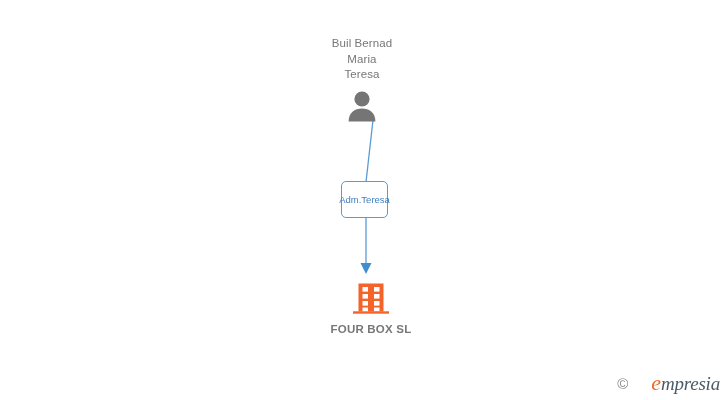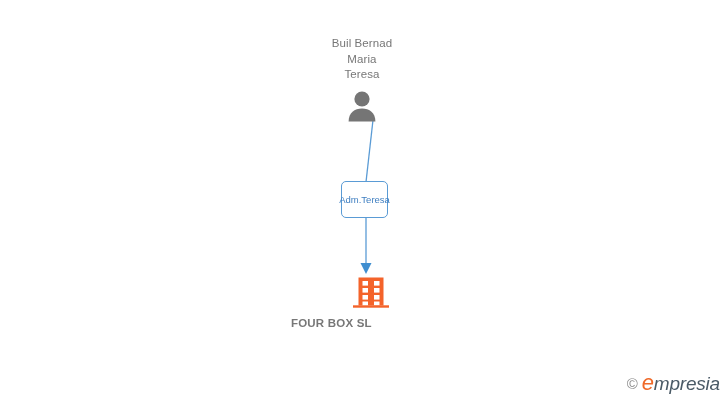--- a/index.html
+++ b/index.html
@@ -68,22 +68,23 @@
     font-size: 9.5px;
     line-height: 13px;
     color: #3f7fc1;
     white-space: nowrap;
   }
 
   
   .company-node {
     position: absolute;
     left: 291px;
-    top: 276px;
+    top: 282px;
     width: 160px;
+    text-align: center;
   }
   .company-icon-wrap {
     height: 34px;
     display: flex;
     align-items: flex-start;
     justify-content: center;
   }
   .company-label {
     margin-top: 6px;
     font-size: 11.5px;
@@ -102,26 +103,27 @@
     align-items: center;
     gap: 4px;
     user-select: none;
   }
   .wm-copy {
     font-size: 15px;
     color: #8a8a8a;
     line-height: 1;
   }
   .wm-text {
-    font-family: Liberation Sans, sans-serif;
+    font-family: Liberation Serif, serif;
     font-style: italic;
     font-size: 19px;
     line-height: 1;
     color: #4a5a66;
     letter-spacing: -0.2px;
+    margin-left: 19px;
   }
   .wm-text .wm-e {
     color: #ef6a2a;
     font-size: 22px;
   }
 </style>
 </head>
 <body>
 
 <div>

